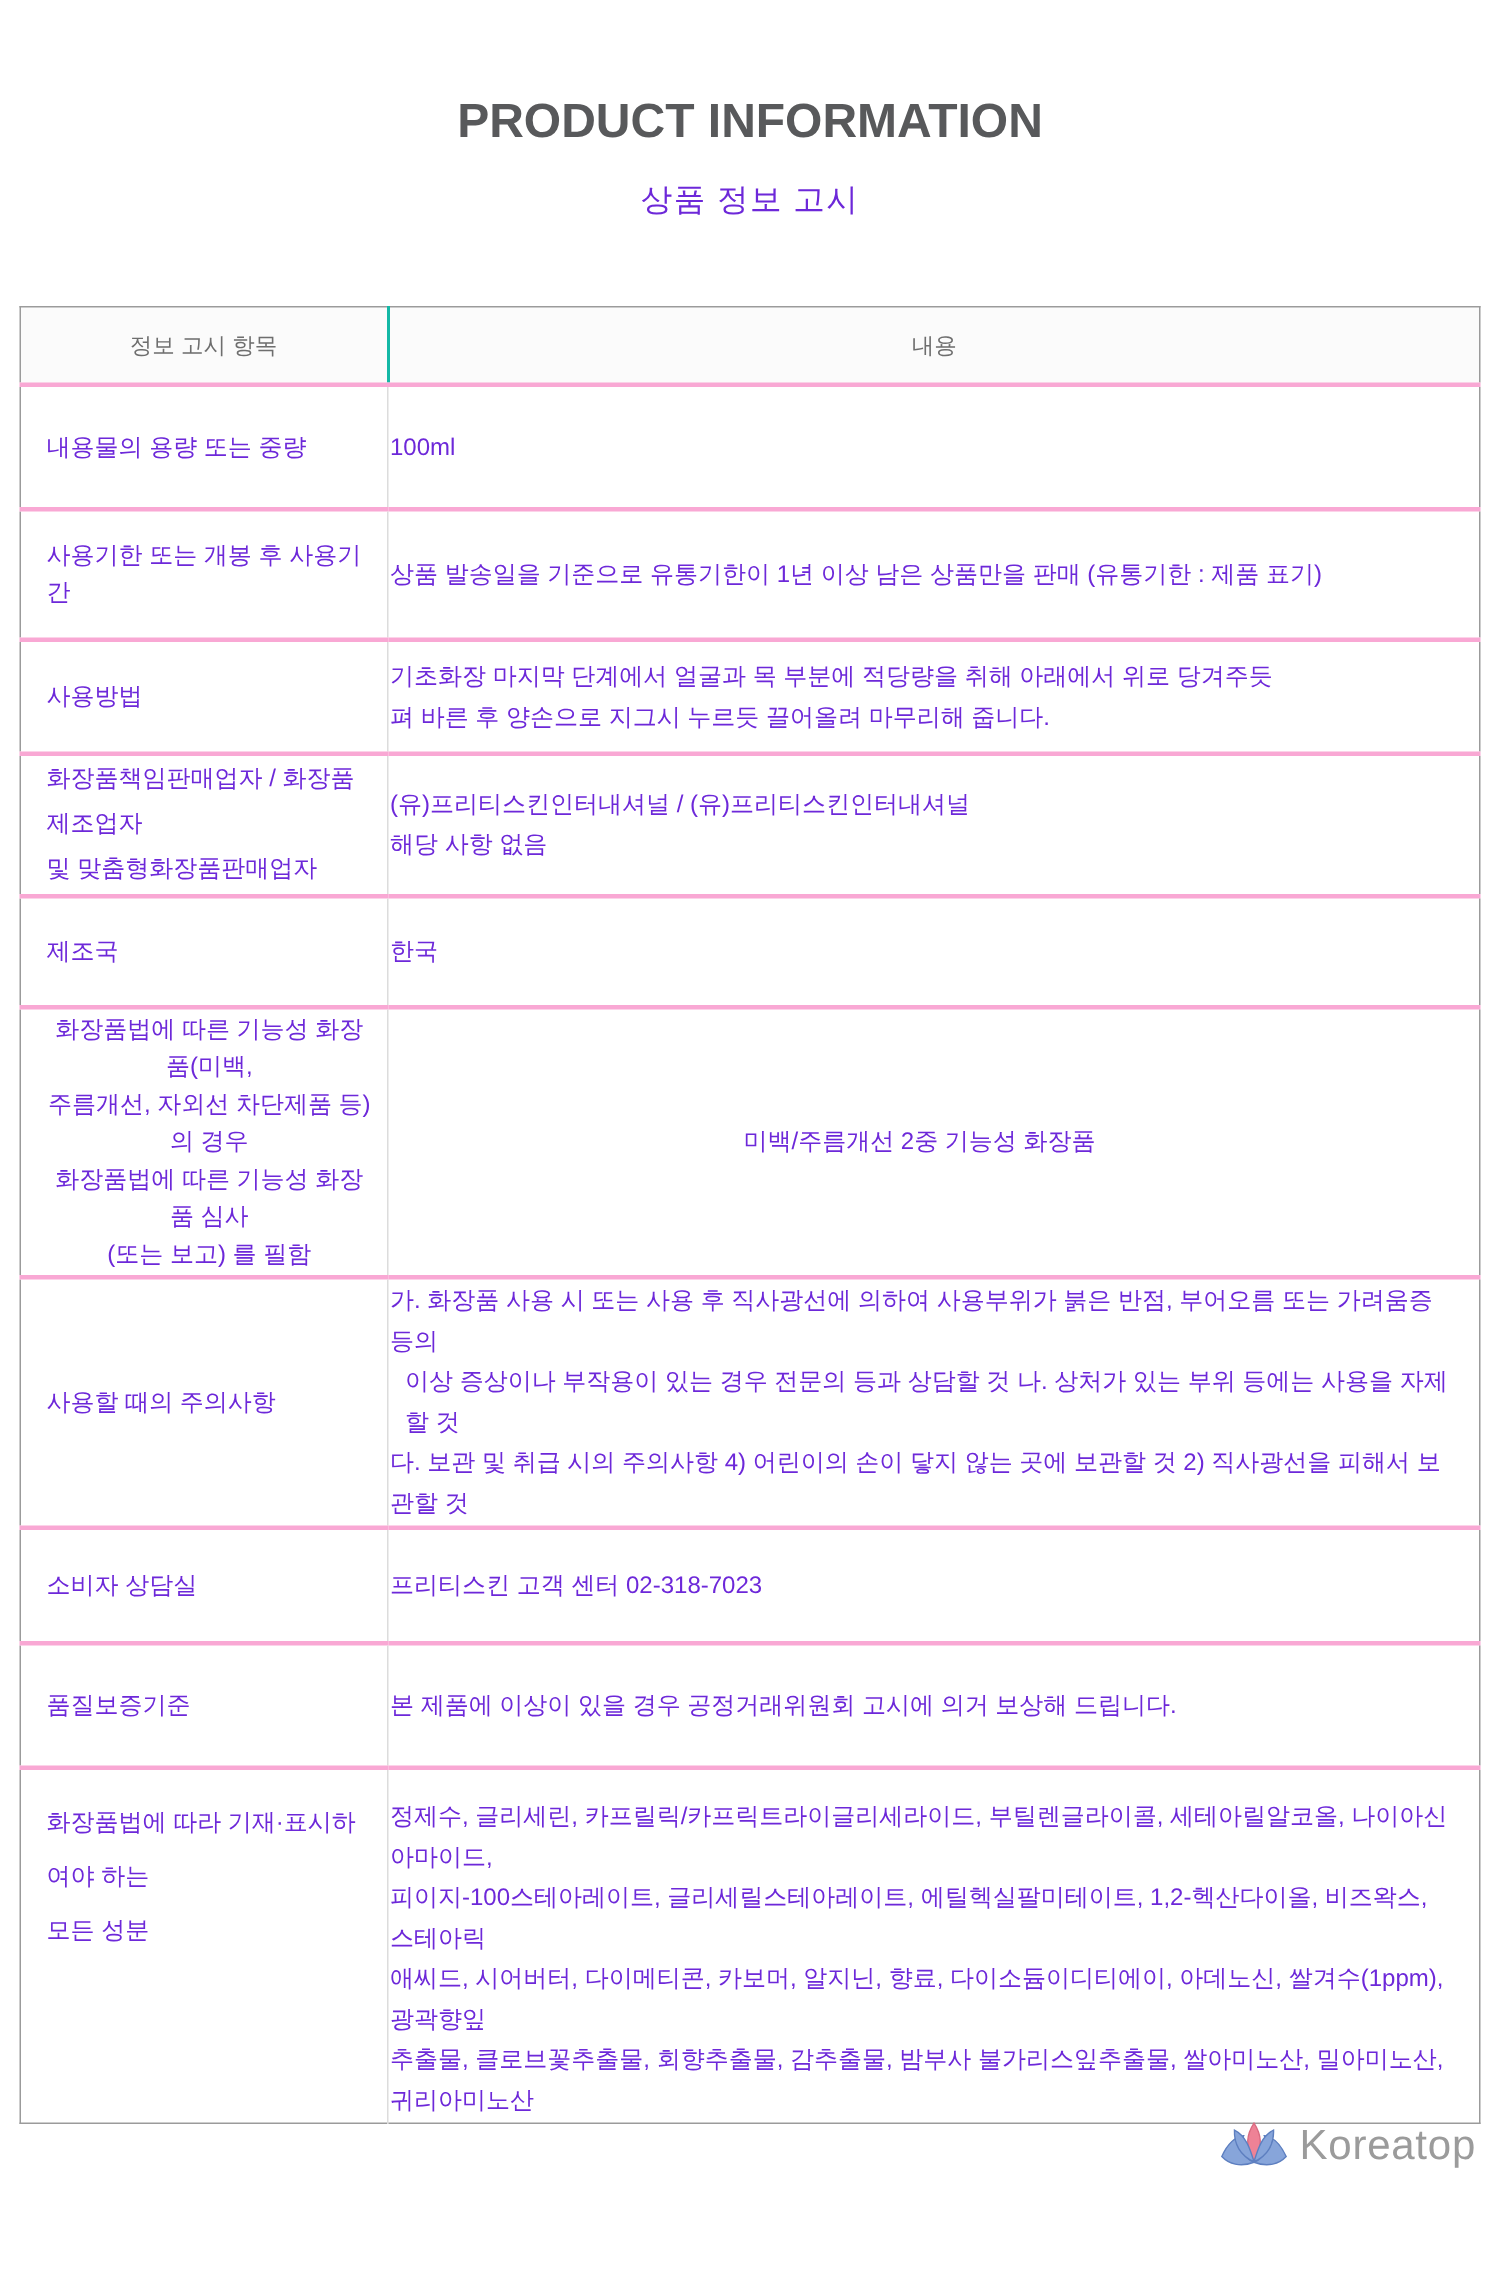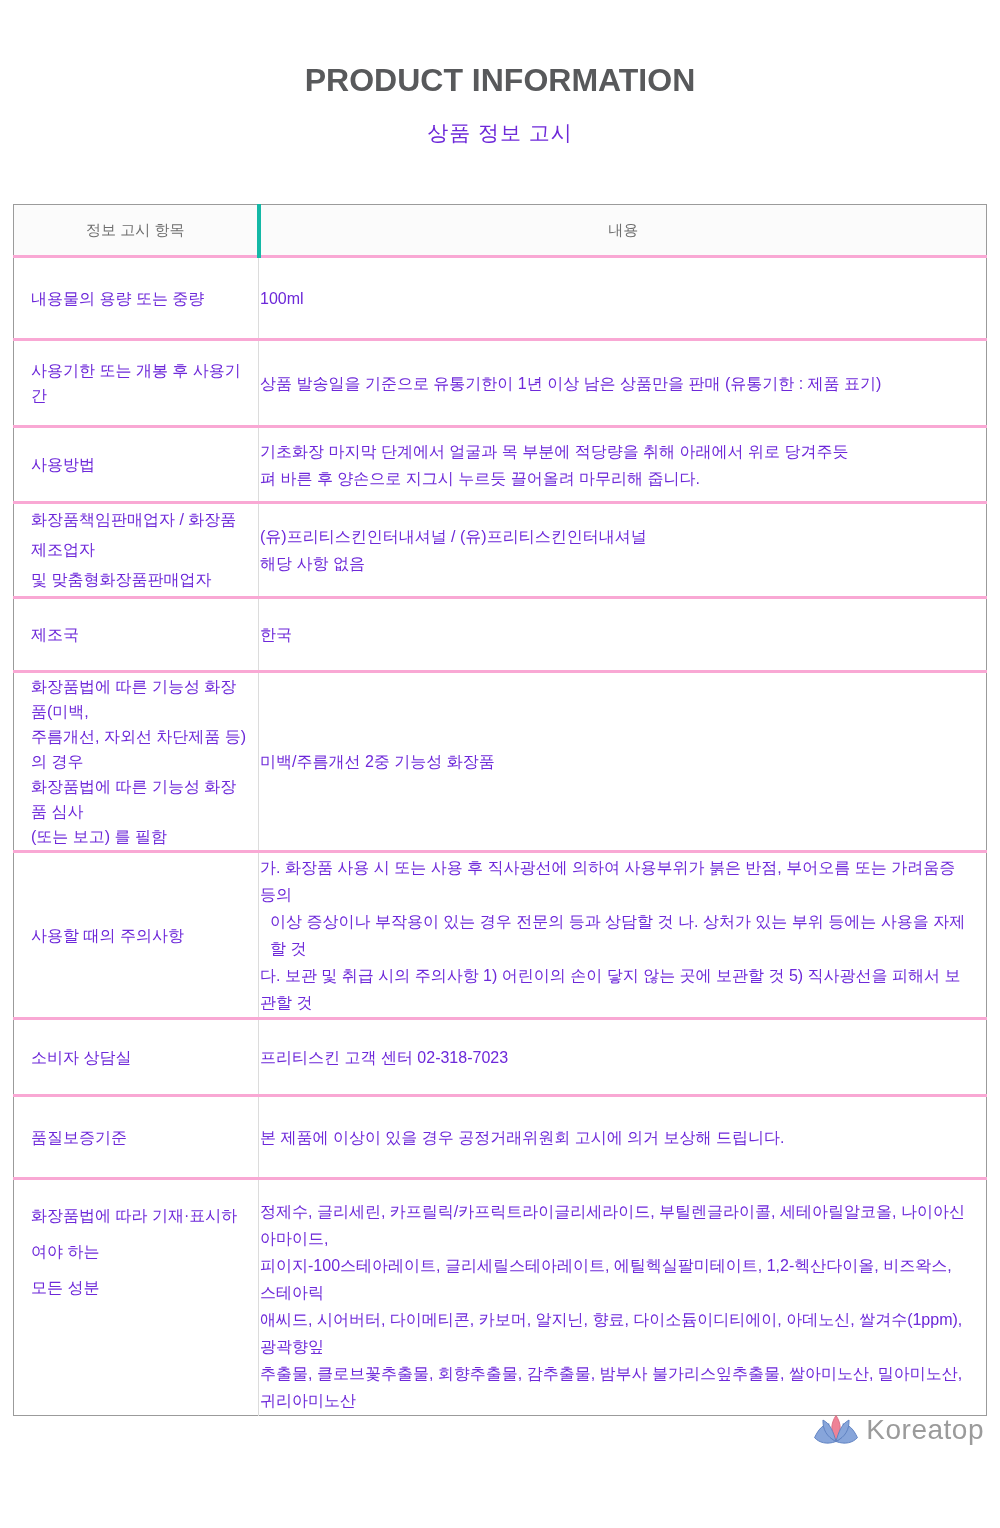--- a/index.html
+++ b/index.html
@@ -20,39 +20,39 @@
     margin:57px 0 0 13px; width:974px;
     border-collapse:collapse; table-layout:fixed;
     border:1px solid #9b9b9b;
   }
   col.c1 { width:245px; }
   .info-table th {
     height:48px; background:#fbfbfb; font-weight:400;
     font-size:15px; color:#6e6e6e; text-align:center;
     border-bottom:1px solid #8f8f8f;
   }
-  .info-table th:first-child { border-right:4px solid #14b8a6; }
+  .info-table th:first-child { border-right:2px solid #14b8a6; }
   .info-table td {
     font-size:16px; color:#6d28d9; vertical-align:middle;
     border-top:3px solid #f9a8d4;
   }
   .label-cell { padding-left:17px; padding-right:10px; border-right:1px solid #dcdcdc; }
   .content-cell { padding-right:20px; }
   .label-cell .line { line-height:25px; }
   .content-cell .line { line-height:27px; }
   .content-cell .line.indent { padding-left:10px; }
 
   tr.r0 td { height:78px; }
   tr.r1 td { height:75px; }
   tr.r2 td { height:82px; }
   tr.r3 td { height:71px; }
   tr.r4 td { height:75px; }
   tr.r4 .label-cell .line { line-height:30px; }
   tr.r5 td { height:69px; }
-  tr.r6 td { height:101px; }
+  tr.r6 td { height:101px;text-align:center; }
   tr.r7 td { height:132px; }
   tr.r8 td { height:72px; }
   tr.r9 td { height:78px; }
   tr.r10 td { height:213px; vertical-align:top; padding-top:18px; }
   tr.r10 .label-cell .line { line-height:36px; }
   tr.r10 .content-cell .line { line-height:27px; }
 
   .logo {
     position:absolute; right:16px; top:1412px;
     display:flex; align-items:center; gap:7px;
@@ -136,21 +136,21 @@
             <div class="line">미백/주름개선 2중 기능성 화장품</div>
           </td>
         </tr>
         <tr class="r7">
           <td class="label-cell">
             <div class="line">사용할 때의 주의사항</div>
           </td>
           <td class="content-cell">
             <div class="line">가. 화장품 사용 시 또는 사용 후 직사광선에 의하여 사용부위가 붉은 반점, 부어오름 또는 가려움증 등의</div>
             <div class="line indent">이상 증상이나 부작용이 있는 경우 전문의 등과 상담할 것 나. 상처가 있는 부위 등에는 사용을 자제할 것</div>
-            <div class="line">다. 보관 및 취급 시의 주의사항 1) 어린이의 손이 닿지 않는 곳에 보관할 것 5) 직사광선을 피해서 보관할 것</div>
+            <div class="line">다. 보관 및 취급 시의 주의사항 4) 어린이의 손이 닿지 않는 곳에 보관할 것 2) 직사광선을 피해서 보관할 것</div>
           </td>
         </tr>
         <tr class="r8">
           <td class="label-cell">
             <div class="line">소비자 상담실</div>
           </td>
           <td class="content-cell">
             <div class="line">프리티스킨 고객 센터 02-318-7023</div>
           </td>
         </tr>

